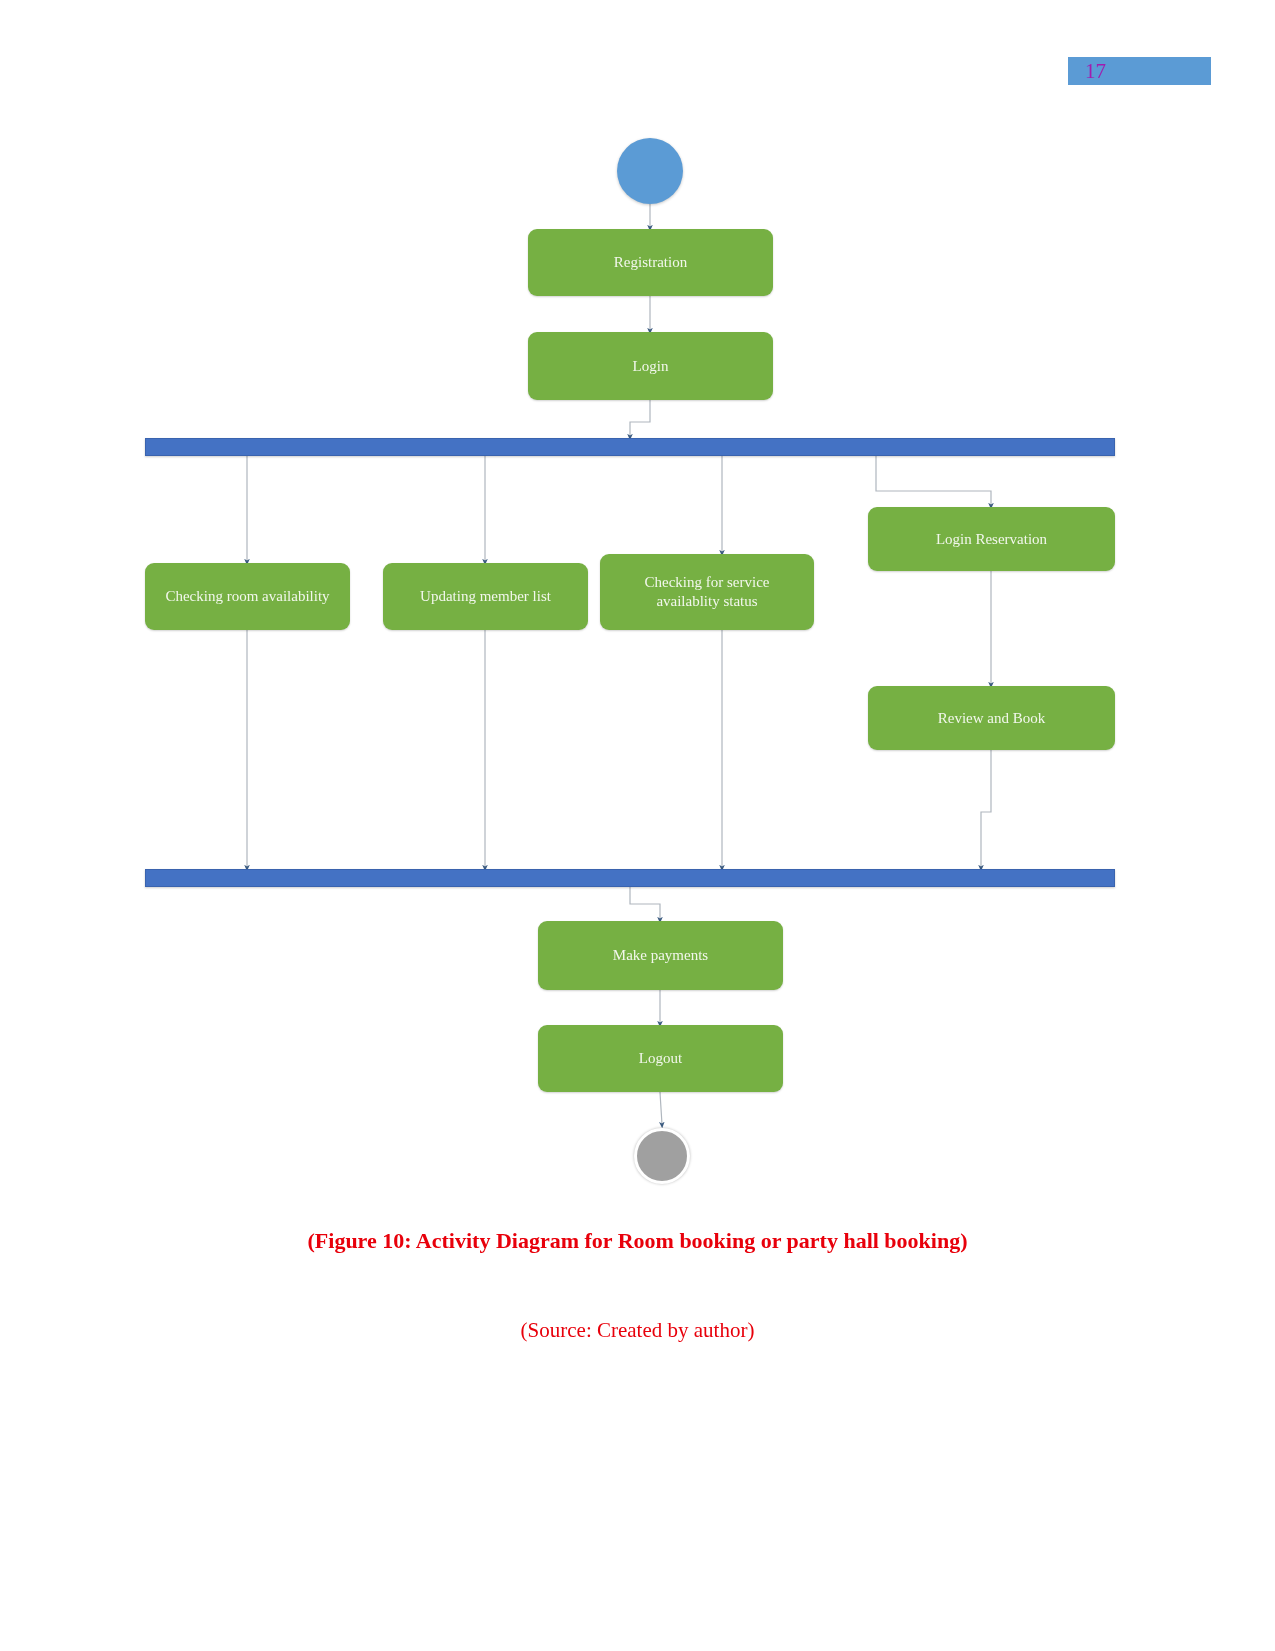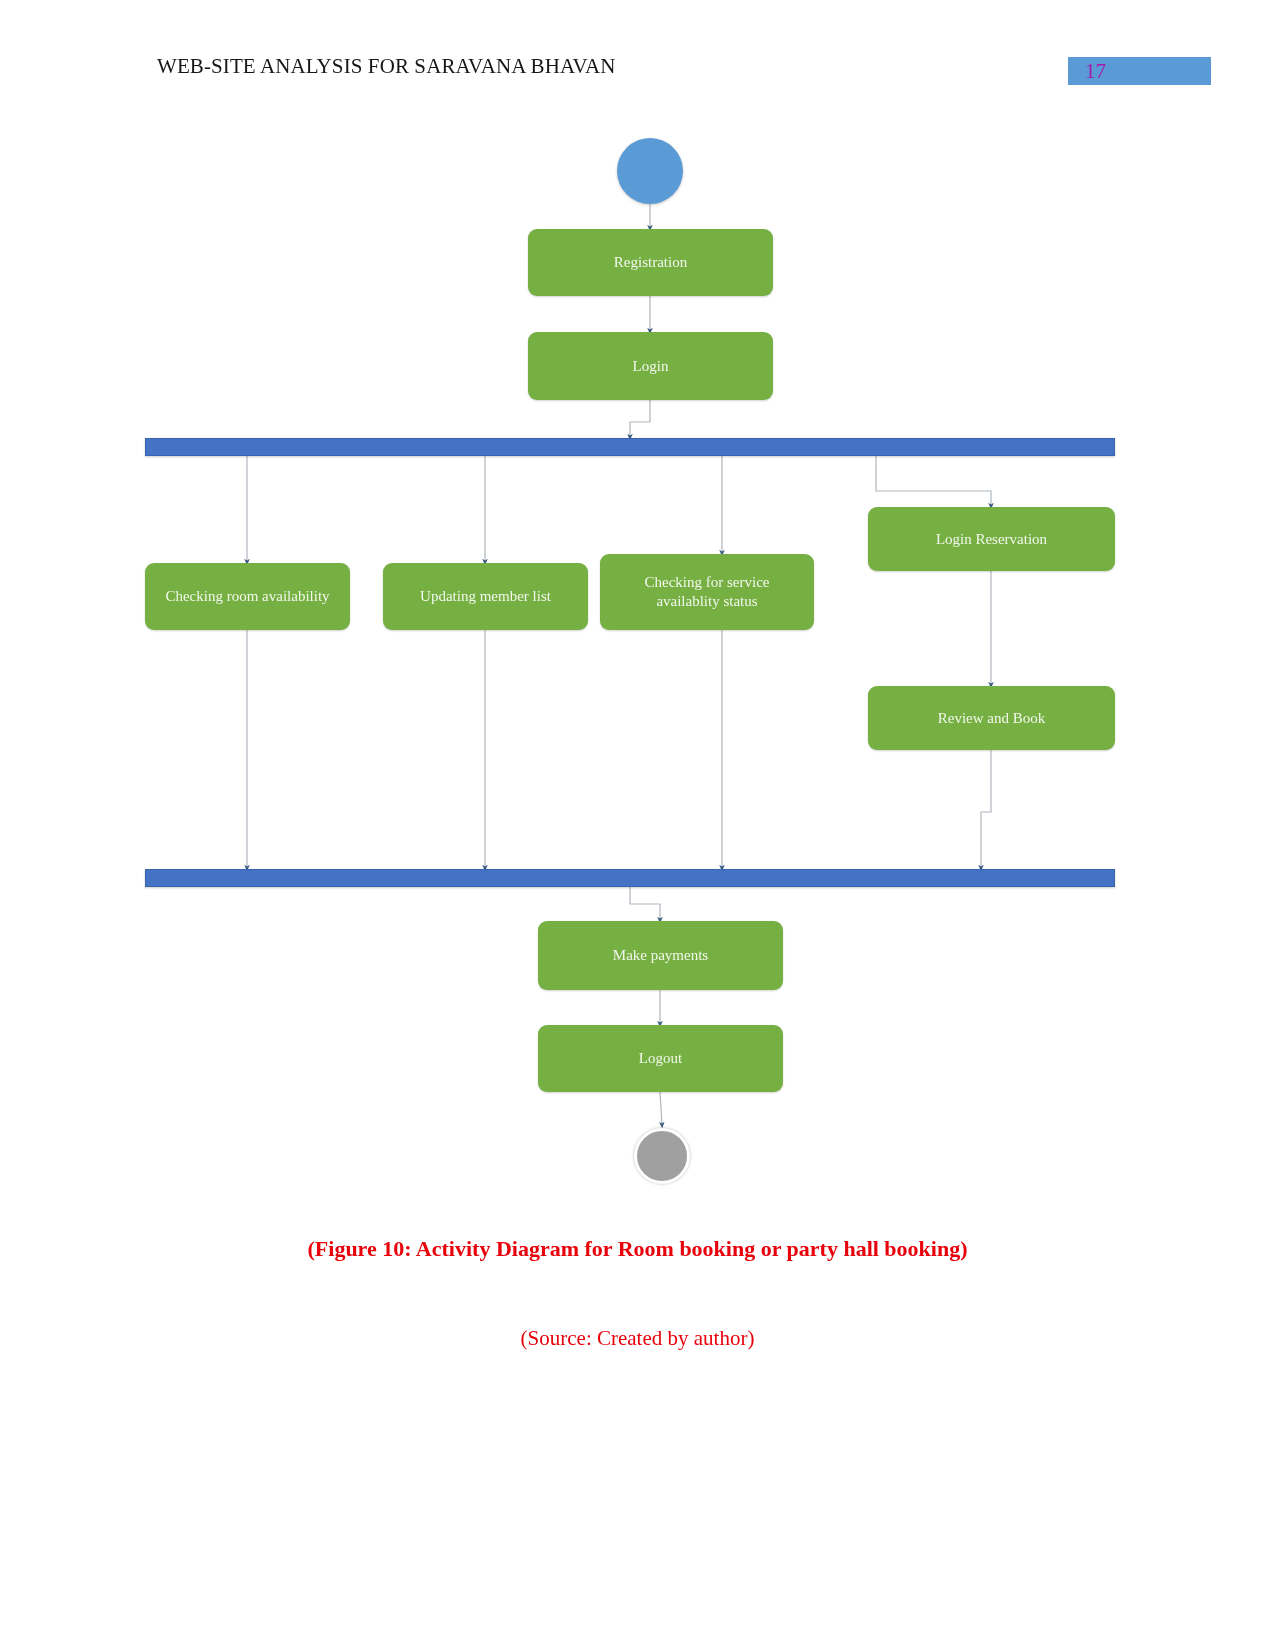--- a/index.html
+++ b/index.html
@@ -109,36 +109,35 @@
     left: 0;
     top: 1218px;
     width: 1275px;
     text-align: center;
   }
   #figure-caption {
     font-family: "Liberation Serif", "DejaVu Serif", serif;
     font-weight: bold;
     font-size: 22px;
     color: #E8000B;
-    margin: 8px;
+    margin: 0;
     padding-top: 10px;
   }
   #figure-source {
     font-family: "Liberation Serif", "DejaVu Serif", serif;
     font-size: 21px;
     color: #E8000B;
     margin: 16px;
     padding-top: 48px;
   }
 </style>
 </head>
 <body>
 
 <div id="page-header">
-  <div id="header-title">WEB-SITE ANALYSIS FOR SARAVANA BHAVAN</div>
   <div id="page-number-badge"></div>
   <div id="page-number-text">17</div>
 </div>
 
 <div id="diagram">
 
   <svg id="diagram-svg" viewBox="0 0 1275 1100" xmlns="http://www.w3.org/2000/svg">
     <defs>
       <marker id="arrowhead" markerWidth="8" markerHeight="8" refX="3.2" refY="4" orient="auto" markerUnits="userSpaceOnUse">
         <path d="M0,1.2 L6.4,4 L0,6.8 L1.6,4 Z" fill="#3B5B80"></path>

